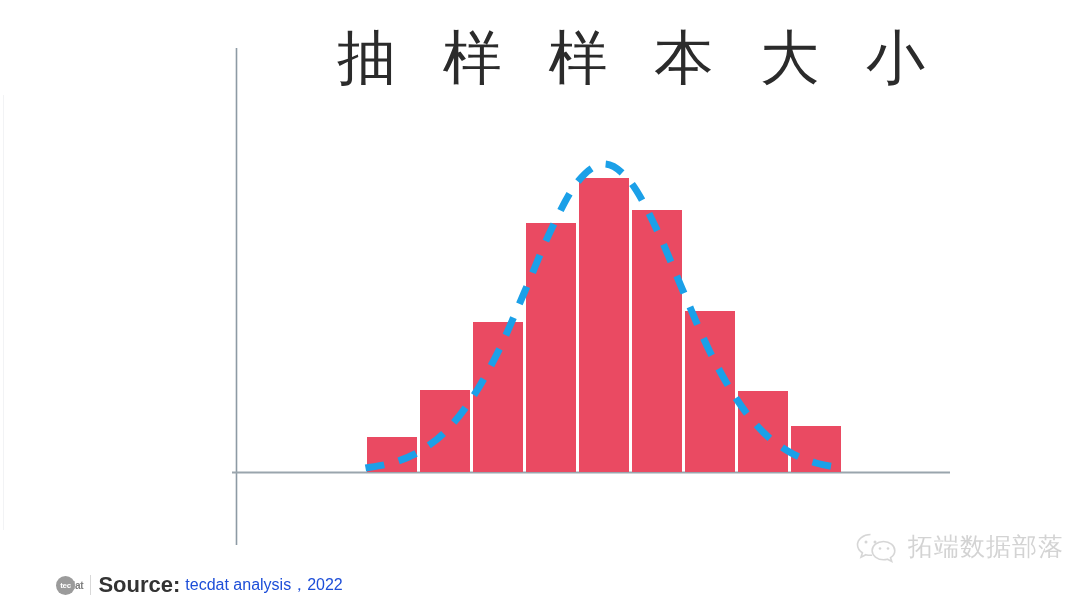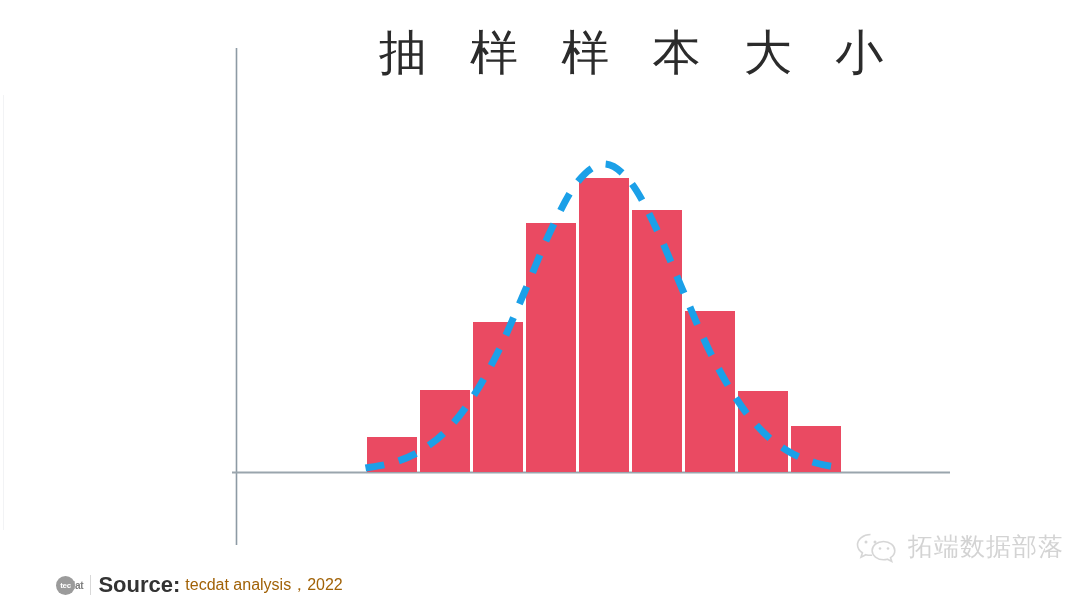--- a/index.html
+++ b/index.html
@@ -11,21 +11,21 @@
   }
   #stage{position:absolute;inset:0;width:1080px;height:608px;}
 
   
   .left-rule{position:absolute;left:3px;top:95px;width:1px;height:435px;background:#f2f3f5;}
 
   
   .chart-title{
     position:absolute;left:236px;top:26px;width:790px;
     text-align:center;
-    font-size:48px;line-height:1.1;
+    font-size:59px;line-height:1.1;
     letter-spacing:14px;
     text-indent:14px;
     color:#2b2b2b;
     font-family:"DejaVu Sans","Liberation Sans",sans-serif;
     font-weight:400;
     white-space:nowrap;
   }
 
   
   .plot{position:absolute;left:0;top:0;width:1080px;height:608px;}
@@ -46,21 +46,21 @@
     font-size:8px;line-height:19px;text-align:center;
     font-weight:700;letter-spacing:-0.3px;
     font-family:"Liberation Sans",sans-serif;
     position:relative;left:0;
   }
   .tecdat-word{
     font-size:10px;font-weight:700;color:#7e7e7e;
     margin-left:-6px;letter-spacing:-0.2px;
   }
   .source-label{font-size:22px;font-weight:700;color:#333333;margin-right:5px;}
-  .source-text{font-size:16px;font-weight:400;color:#a16207;}
+  .source-text{font-size:16px;font-weight:400;color:#1d4ed8;}
 
   
   .watermark{
     position:absolute;right:16px;bottom:8px;
     width:250px;height:70px;
     opacity:.30;
     display:flex;flex-direction:column;align-items:flex-end;
     justify-content:flex-start;
     pointer-events:none;
   }

